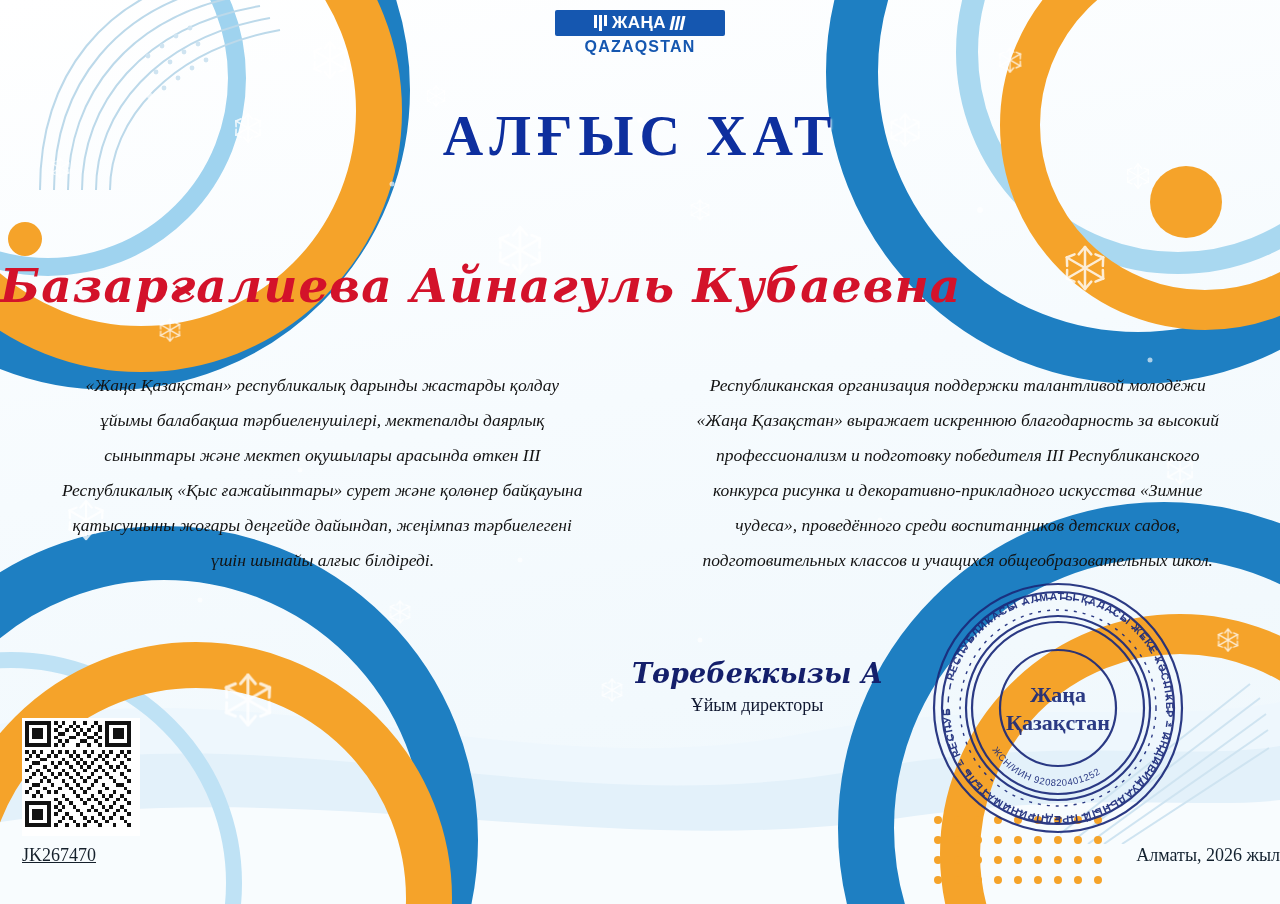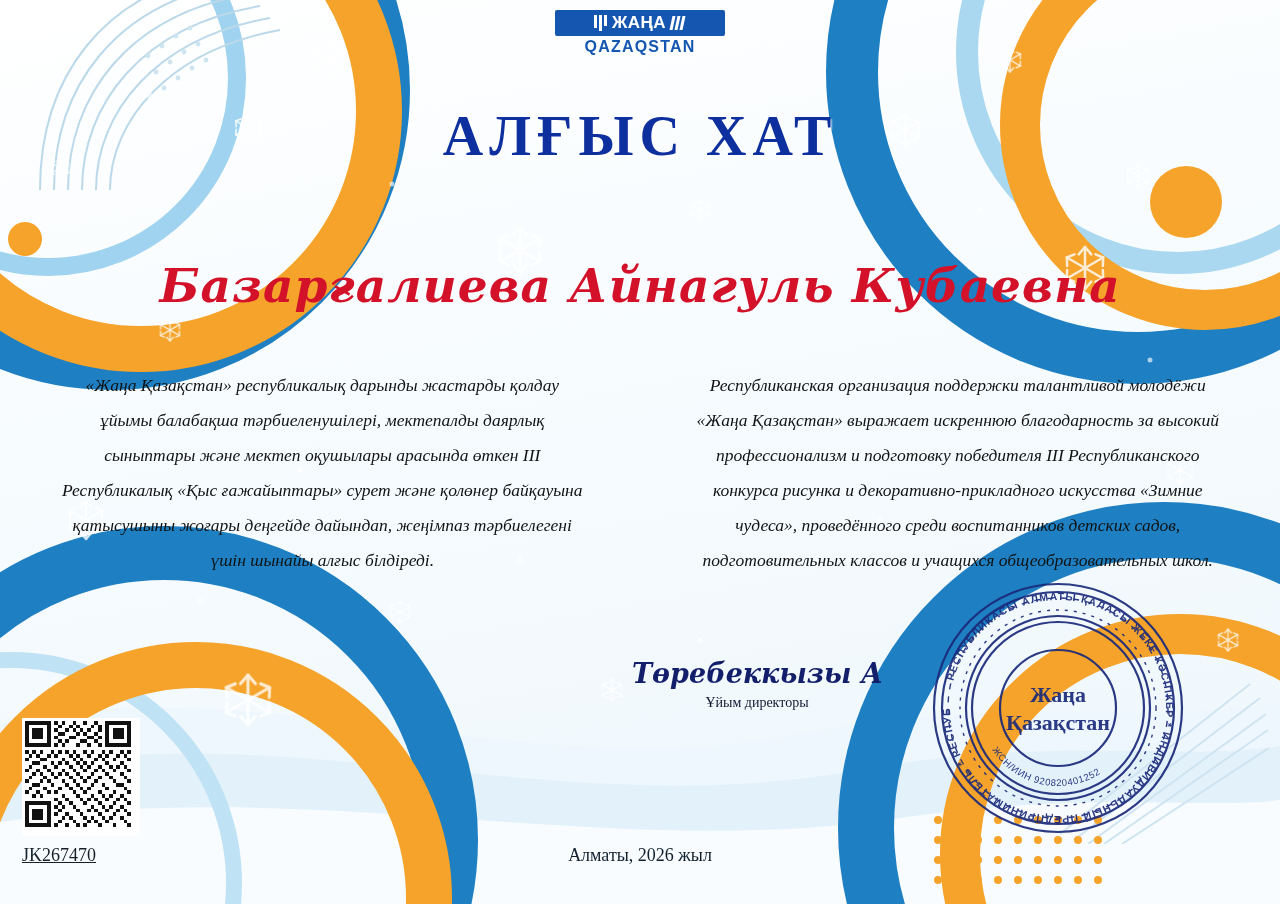--- a/index.html
+++ b/index.html
@@ -199,21 +199,21 @@
     color: #0e2f9e;
     text-shadow: 1px 2px 2px rgba(255,255,255,.9);
     z-index: 5;
   }
 
   .recipient {
     position: absolute;
     top: 258px;
     left: 0;
     width: 1280px;
-    text-align: center;
+    text-align: left;
     font-family: "DejaVu Serif", serif;
     font-style: italic;
     font-weight: bold;
     font-size: 47px;
     color: #d3122a;
     letter-spacing: 1px;
     z-index: 5;
   }
 
   .body-text {
@@ -248,21 +248,21 @@
     font-family: "DejaVu Serif", serif;
     font-style: italic;
     font-weight: bold;
     font-size: 27px;
     color: #141f6b;
     white-space: nowrap;
   }
   .sign-role {
     margin-top: 6px;
     font-family: "Liberation Serif", serif;
-    font-size: 14px;
+    font-size: 18px;
     color: #0f1730;
   }
 
   
   .stamp {
     position: absolute;
     right: 92px;
     top: 578px;
     width: 260px;
     height: 260px;
@@ -291,21 +291,21 @@
     color: #15202b;
     z-index: 6;
     text-decoration: underline;
   }
 
   .place-date {
     position: absolute;
     left: 0;
     bottom: 38px;
     width: 1280px;
-    text-align: center;
+    text-align: right;
     font-family: "Liberation Serif", serif;
     font-size: 18px;
     color: #12202e;
     z-index: 6;
   }
 </style>
 </head>
 <body>
 
 <div class="certificate">

